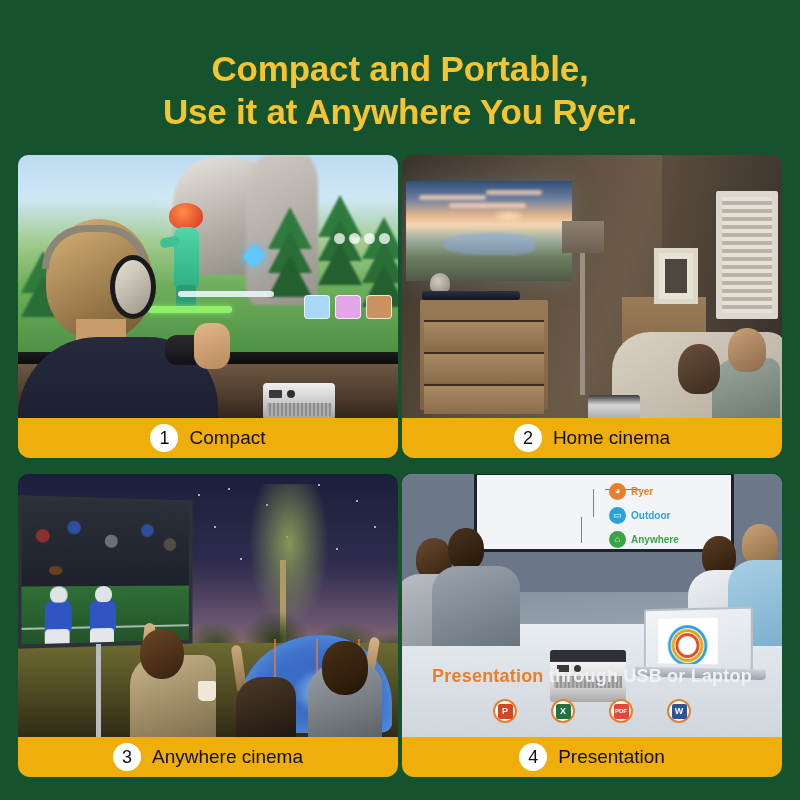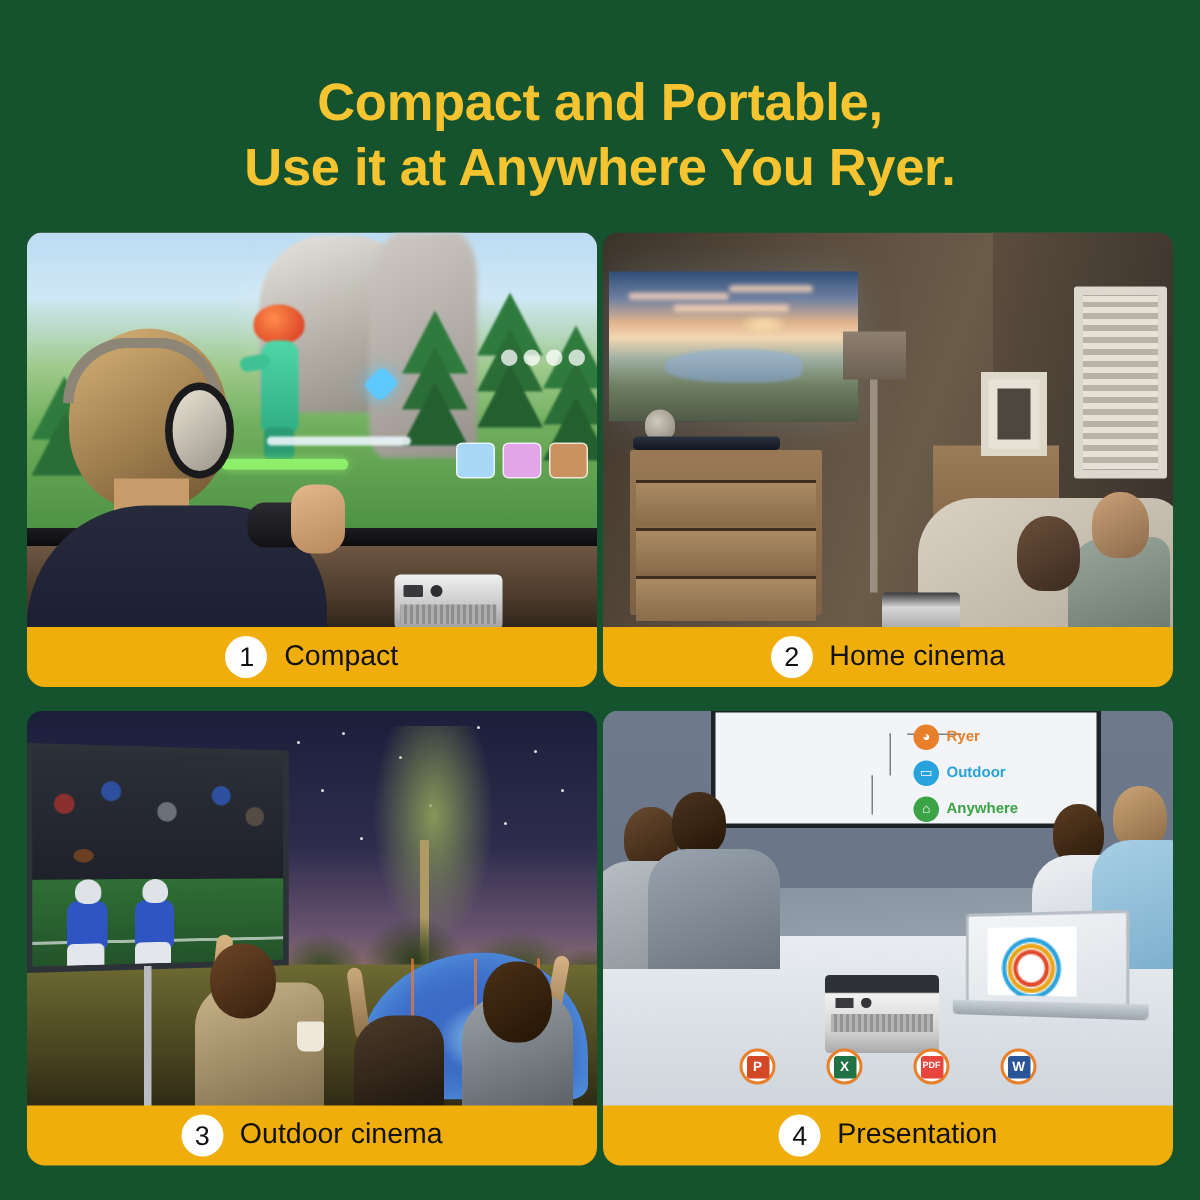--- a/index.html
+++ b/index.html
@@ -646,21 +646,21 @@
         <div class="p3-cup"></div>
         <div class="p3-arm2"></div>
         <div class="p3-p2"></div>
         <div class="p3-arm3"></div>
         <div class="p3-p3">
             <span class="hair"></span>
           </div>
       </div>
       <div class="labelbar">
         <span class="numcircle">3</span>
-        <span class="labeltext">Outdoor cinema</span>
+        <span class="labeltext">Anywhere cinema</span>
       </div>
     </div>
 
     <div class="card">
       <div class="photo">
         <div class="p4-bg"></div>
         <div class="p4-wall"></div>
 
         <div class="p4-slide">
           <div class="arcs">
@@ -712,20 +712,23 @@
         <div class="p4-laptop">
           <span class="mini"></span>
             <span class="base"></span>
         </div>
         <div class="p4-proj">
           <span class="p"></span>
             <span class="k"></span>
             <span class="strip"></span>
         </div>
 
+        <div class="p4-caption">
+          <span class="hl">Presentation</span><span> through USB or Laptop</span>
+        </div>
 
         <div class="p4-files">
           <span class="fico">
             <span class="sq" style="background:#D24726">P</span>
           </span>
           <span class="fico">
             <span class="sq" style="background:#207245">X</span>
           </span>
           <span class="fico">
             <span class="sq" style="background:#E8453C;font-size:6px">PDF</span>

